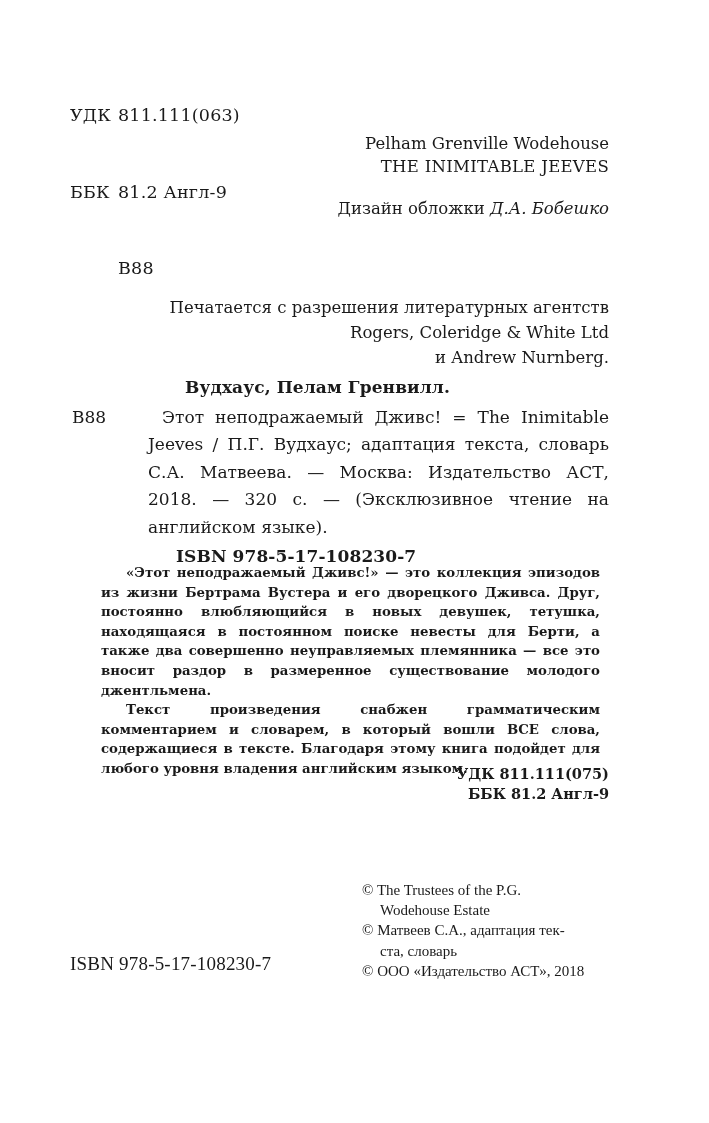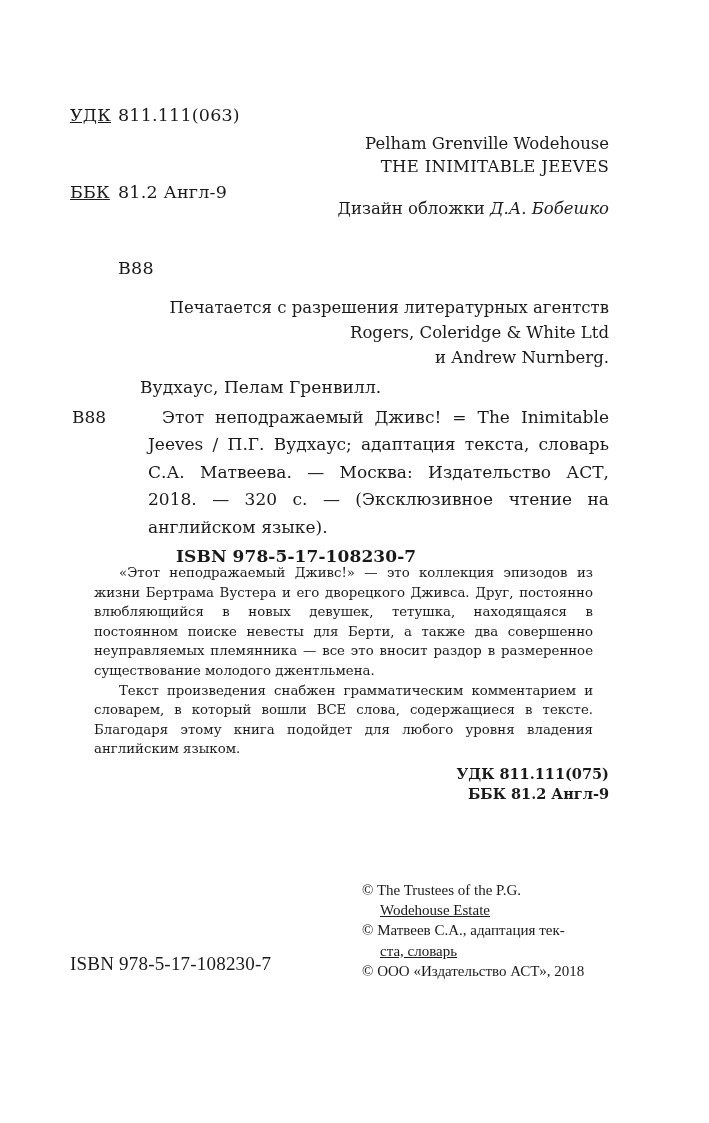--- a/index.html
+++ b/index.html
@@ -26,21 +26,21 @@
     position: absolute;
     left: 70px;
     top: 52px;
     font-family: "DejaVu Serif", "Liberation Serif", serif;
     font-size: 17.5px;
     line-height: 25.5px;
     white-space: pre;
     letter-spacing: 0.2px;
   }
   .codes .row { display: block; }
-  .codes .lbl { display: inline-block; width: 48px; text-decoration: underline; }
+  .codes .lbl { display: inline-block; width: 48px; }
   .codes .val { }
   .codes .row-b88 { padding-left: 48px; }
 
   
   .centered-block {
     position: absolute;
     left: 70px;
     width: 539px;
     text-align: right;
     font-size: 16.5px;
@@ -60,22 +60,22 @@
   
   .biblio {
     position: absolute;
     left: 70px;
     top: 374px;
     width: 539px;
     font-size: 17px;
     line-height: 27.5px;
   }
   .biblio .author {
-    font-weight: normal;
-    margin-left: 70px;
+    font-weight: bold;
+    margin-left: 115px;
     display: block;
     letter-spacing: 0.1px;
   }
   .biblio .record {
     position: relative;
     display: block;
     margin-top: 2px;
   }
   .biblio .shelfmark {
     position: absolute;
@@ -95,27 +95,28 @@
     margin-left: 78px;
     margin-top: 2px;
     padding-left: 28px;
     font-weight: bold;
     letter-spacing: 0.1px;
   }
 
   
   .annotation {
     position: absolute;
-    left: 94px;
+    left: 101px;
     top: 563px;
     width: 499px;
     font-size: 13.3px;
     line-height: 19.6px;
     text-align: justify;
     text-align-last: left;
+    font-weight: bold;
   }
   .annotation p { margin: 0; text-indent: 25px; }
 
   
   .codes-right {
     position: absolute;
     left: 70px;
     top: 764px;
     width: 539px;
     text-align: right;
@@ -147,21 +148,20 @@
   }
   .copyright .cline {
     display: block;
     padding-left: 18px;
     text-indent: -18px;
   }
   .copyright .cont {
     display: block;
     padding-left: 18px;
     text-indent: 0;
-    text-decoration: underline;
   }
 </style>
 </head>
 <body>
 
 <div class="page">
 
   <div class="codes">
     <span class="row"><span class="lbl">УДК</span><span class="val">811.111(063)</span></span>
     <span class="row"><span class="lbl">ББК</span><span class="val">81.2 Англ-9</span></span>

